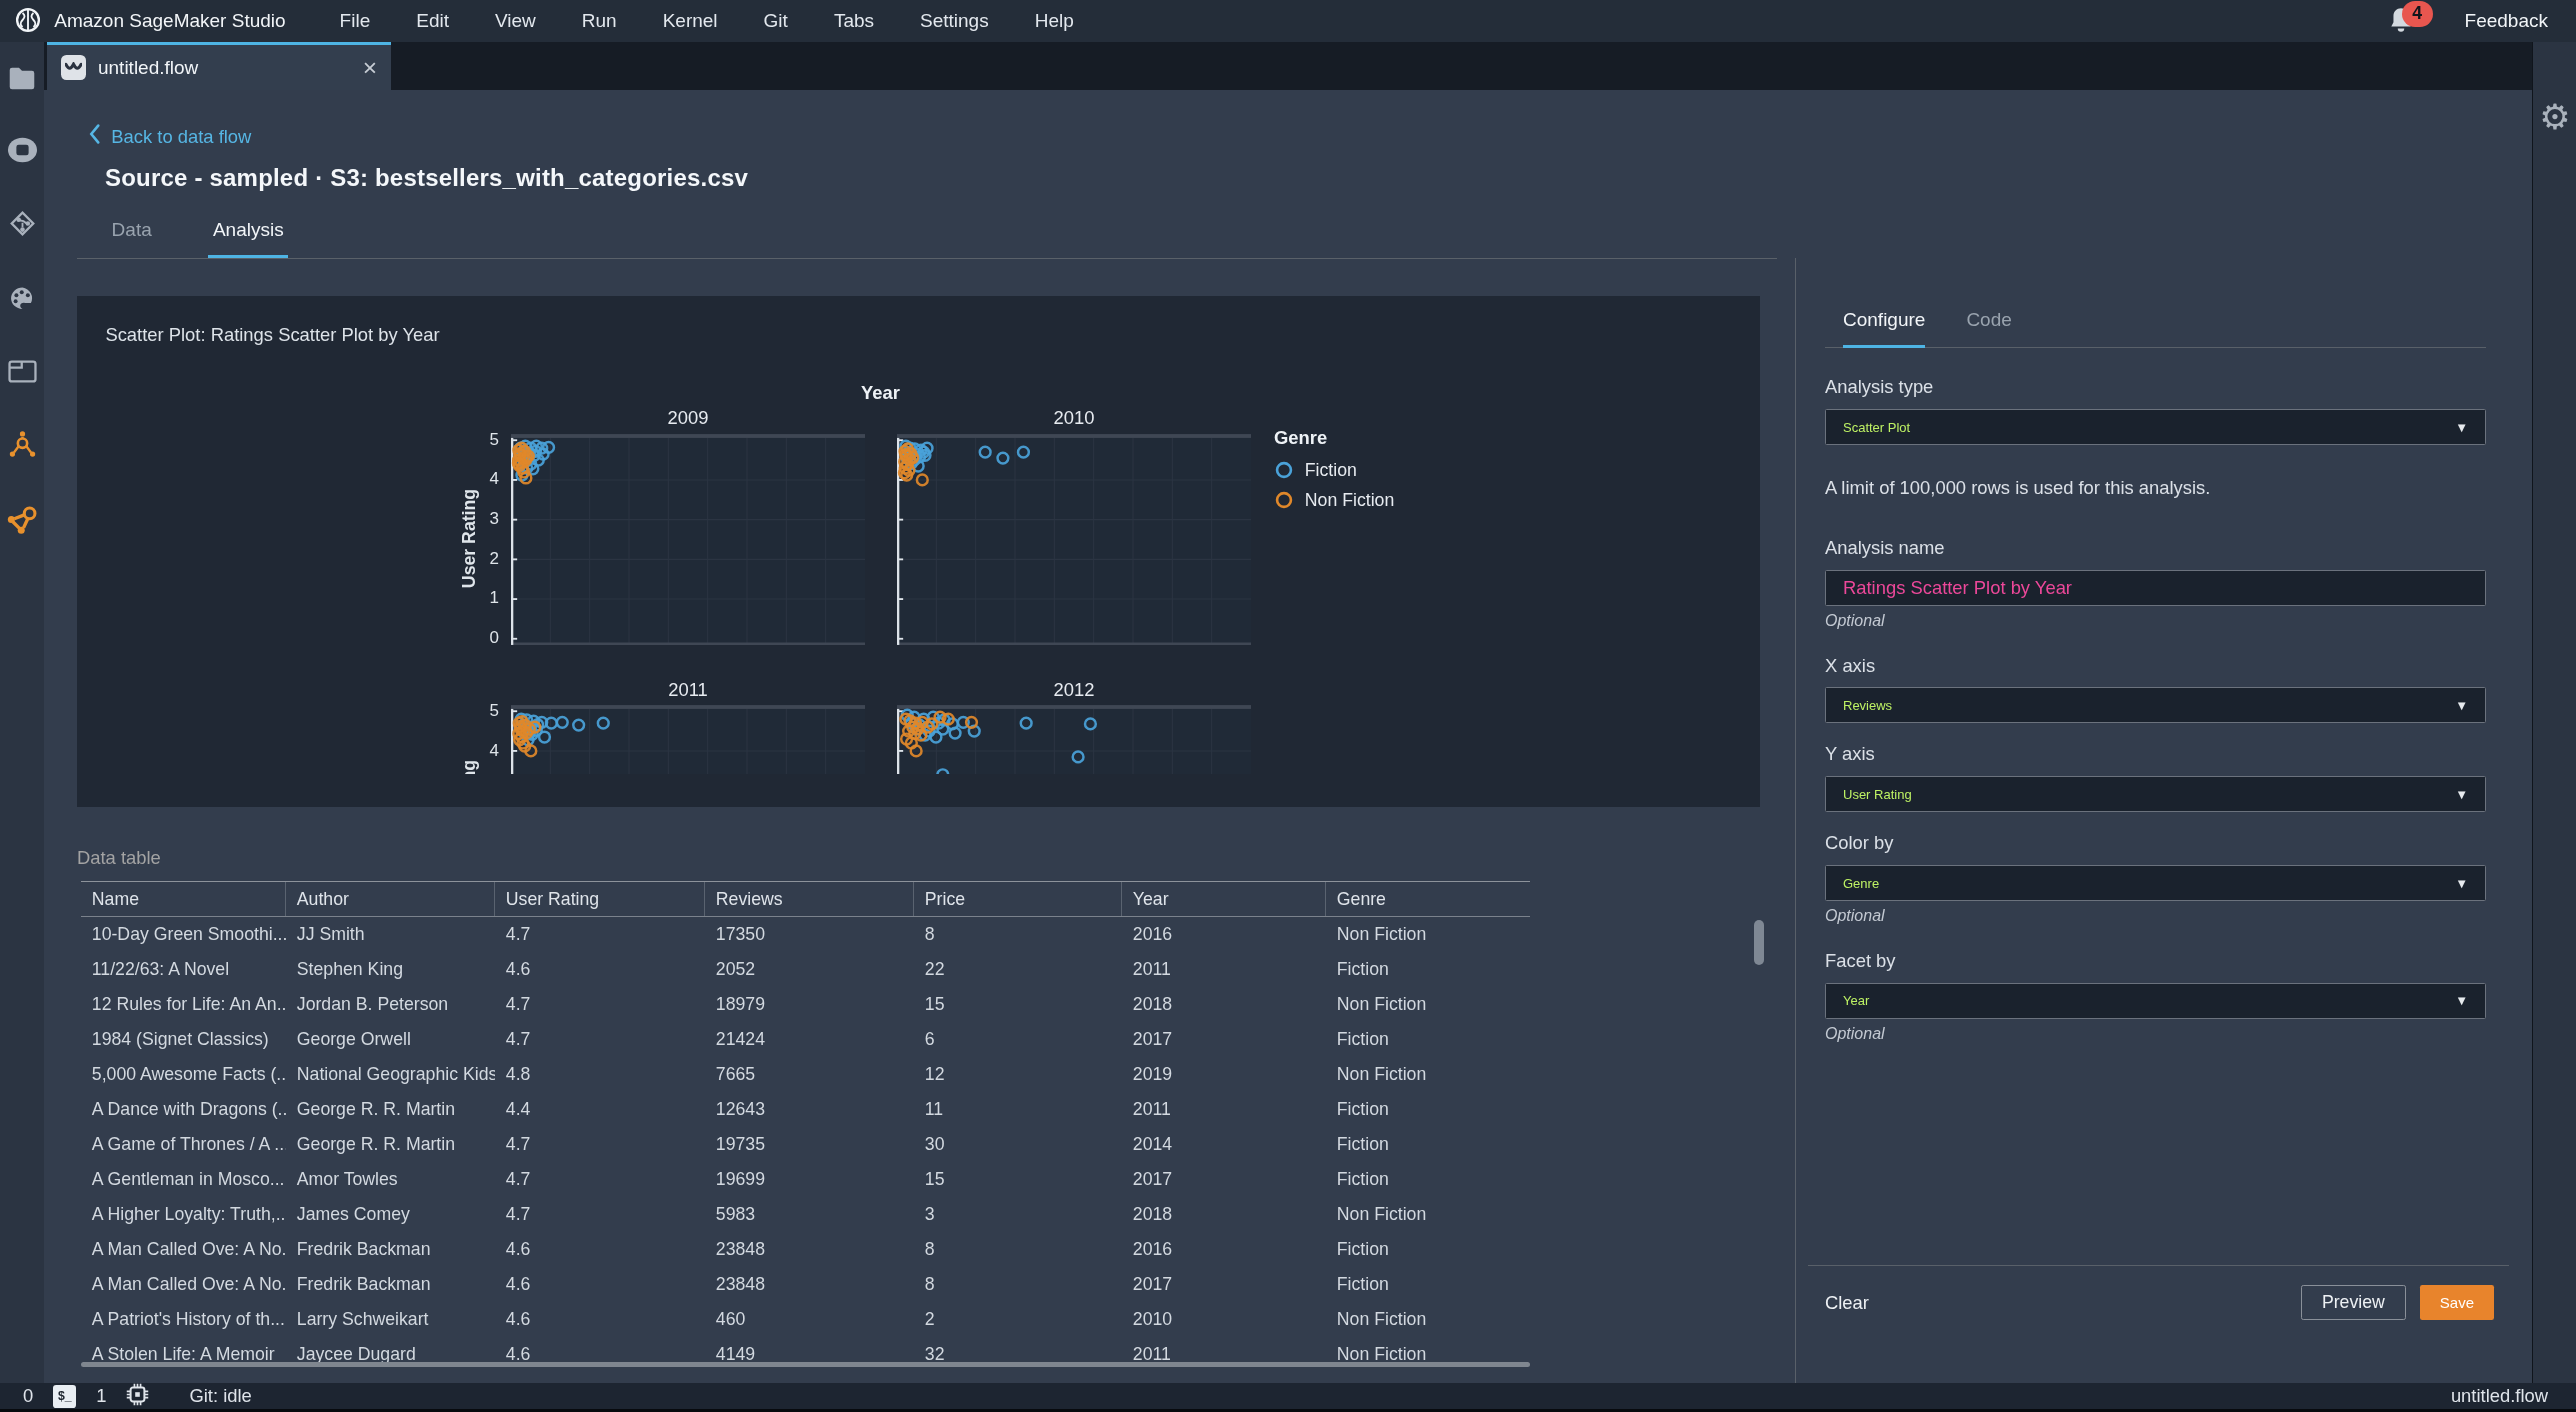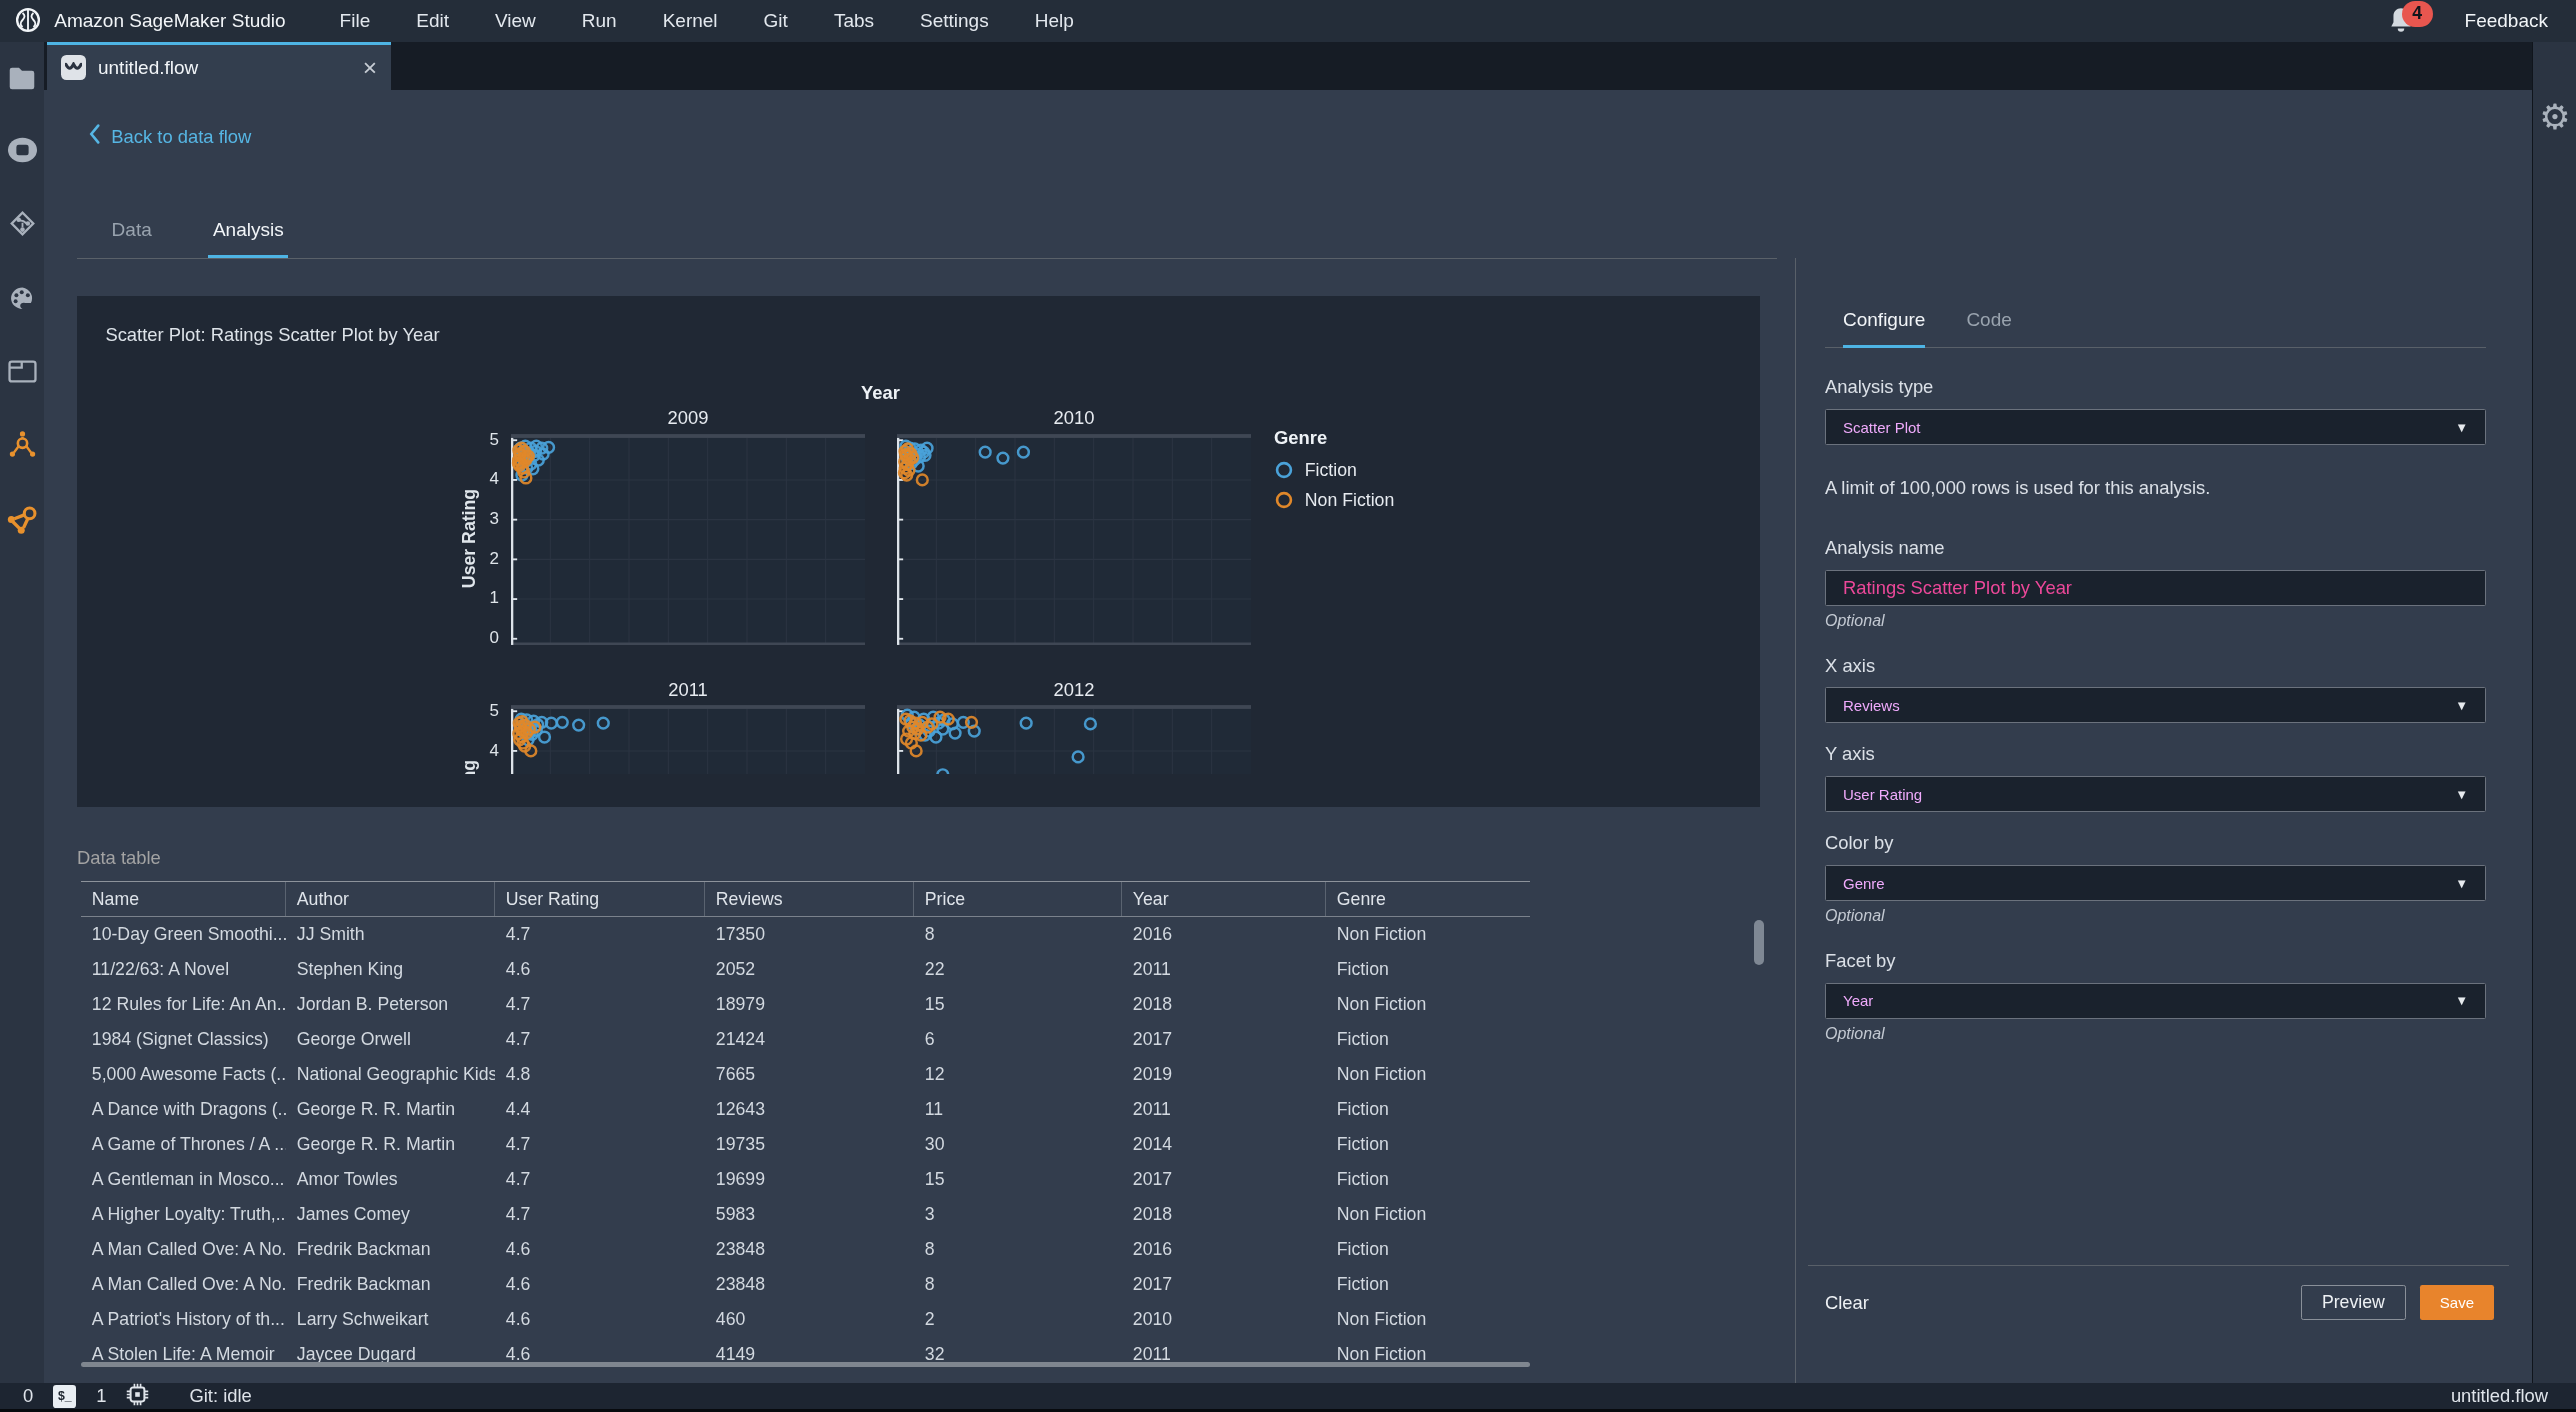--- a/index.html
+++ b/index.html
@@ -69,21 +69,21 @@
   
   .config-panel { position:absolute; left:1751px; top:168px; width:737px; height:1125px; border-left:0.8px solid #596069; padding:0 46px 0 29px; }
   .cfg-tabs { display:flex; gap:41px; padding-top:51px; margin-left:18px; }
   .cfg-tab { font-size:19px; color:#99a3ae; padding-bottom:14px; cursor:pointer; }
   .cfg-tab.active { color:#f2f5f8; border-bottom:3.1px solid #4eb4e4; }
   .cfg-tabs-divider { width:100%; height:0.8px; background:#596069; margin-top:-0.8px; }
   .cfg-label { font-size:18.4px; color:#dbe0e7; }
   .cfg-note { font-size:18.4px; color:#dbe0e7; }
   .cfg-optional { font-size:16px; font-style:italic; color:#c3c9d2; }
   .dropdown { height:36px; background:#1a222d; border:0.8px solid #6b727d; border-radius:1.5px; display:flex; align-items:center; padding:0 17px; cursor:pointer; }
-  .dropdown .dd-value { font-size:15px; color:#f0abfc; flex:1; }
+  .dropdown .dd-value { font-size:13px; color:#bef264; flex:1; }
   .dropdown .dd-caret { font-size:13px; color:#e6eaee; }
   .text-input { height:36px; background:#1a222d; border:0.8px solid #6b727d; border-radius:1.5px; display:flex; align-items:center; padding:0 17px; font-size:18.4px; color:#ec4899; }
   .mt14{margin-top:10.8px;} .mt37{margin-top:28.4px;} .mt42{margin-top:32px;} .mt49{margin-top:38px;}
   .mt8{margin-top:6.1px;} .mt32{margin-top:24.6px;} .mt26{margin-top:20px;}
   .cfg-footer-divider { position:absolute; left:12.3px; top:1007px; width:701px; height:0.8px; background:#596069; }
   .cfg-footer { position:absolute; left:29px; top:1027px; width:669px; display:flex; align-items:center; }
   .clear-btn { font-size:18.4px; color:#eef1f4; cursor:pointer; }
   .preview-btn { margin-left:auto; height:35px; padding:0 20px; border:0.8px solid #8a9099; border-radius:2.3px; background:transparent; color:#eef1f4; font-size:17.7px; cursor:pointer; font-family:inherit; }
   .save-btn { margin-left:14px; height:35px; padding:0 20px; border:none; border-radius:2.3px; background:#e8842c; color:#ffffff; font-size:15px; cursor:pointer; font-family:inherit; }
 
@@ -207,20 +207,21 @@
 
   <div class="back-link">
     <span>
       <svg width="11.5" height="20" viewBox="0 0 15 26">
           <polyline points="12,2 3,13 12,24" fill="none" stroke="#56b6e4" stroke-width="3.4" stroke-linecap="round"></polyline>
         </svg>
     </span>
     <span>Back to data flow</span>
   </div>
 
+  <div class="page-title">Source - sampled · S3: bestsellers_with_categories.csv</div>
 
   <div class="main-tabs">
       <div class="main-tab">Data</div>
       <div class="main-tab active">Analysis</div>
     </div>
   <div class="main-tabs-divider"></div>
 
   <div class="chart-panel">
     <div class="chart-panel-title">Scatter Plot: Ratings Scatter Plot by Year</div>
     <div class="chart-view" id="chart-view">

